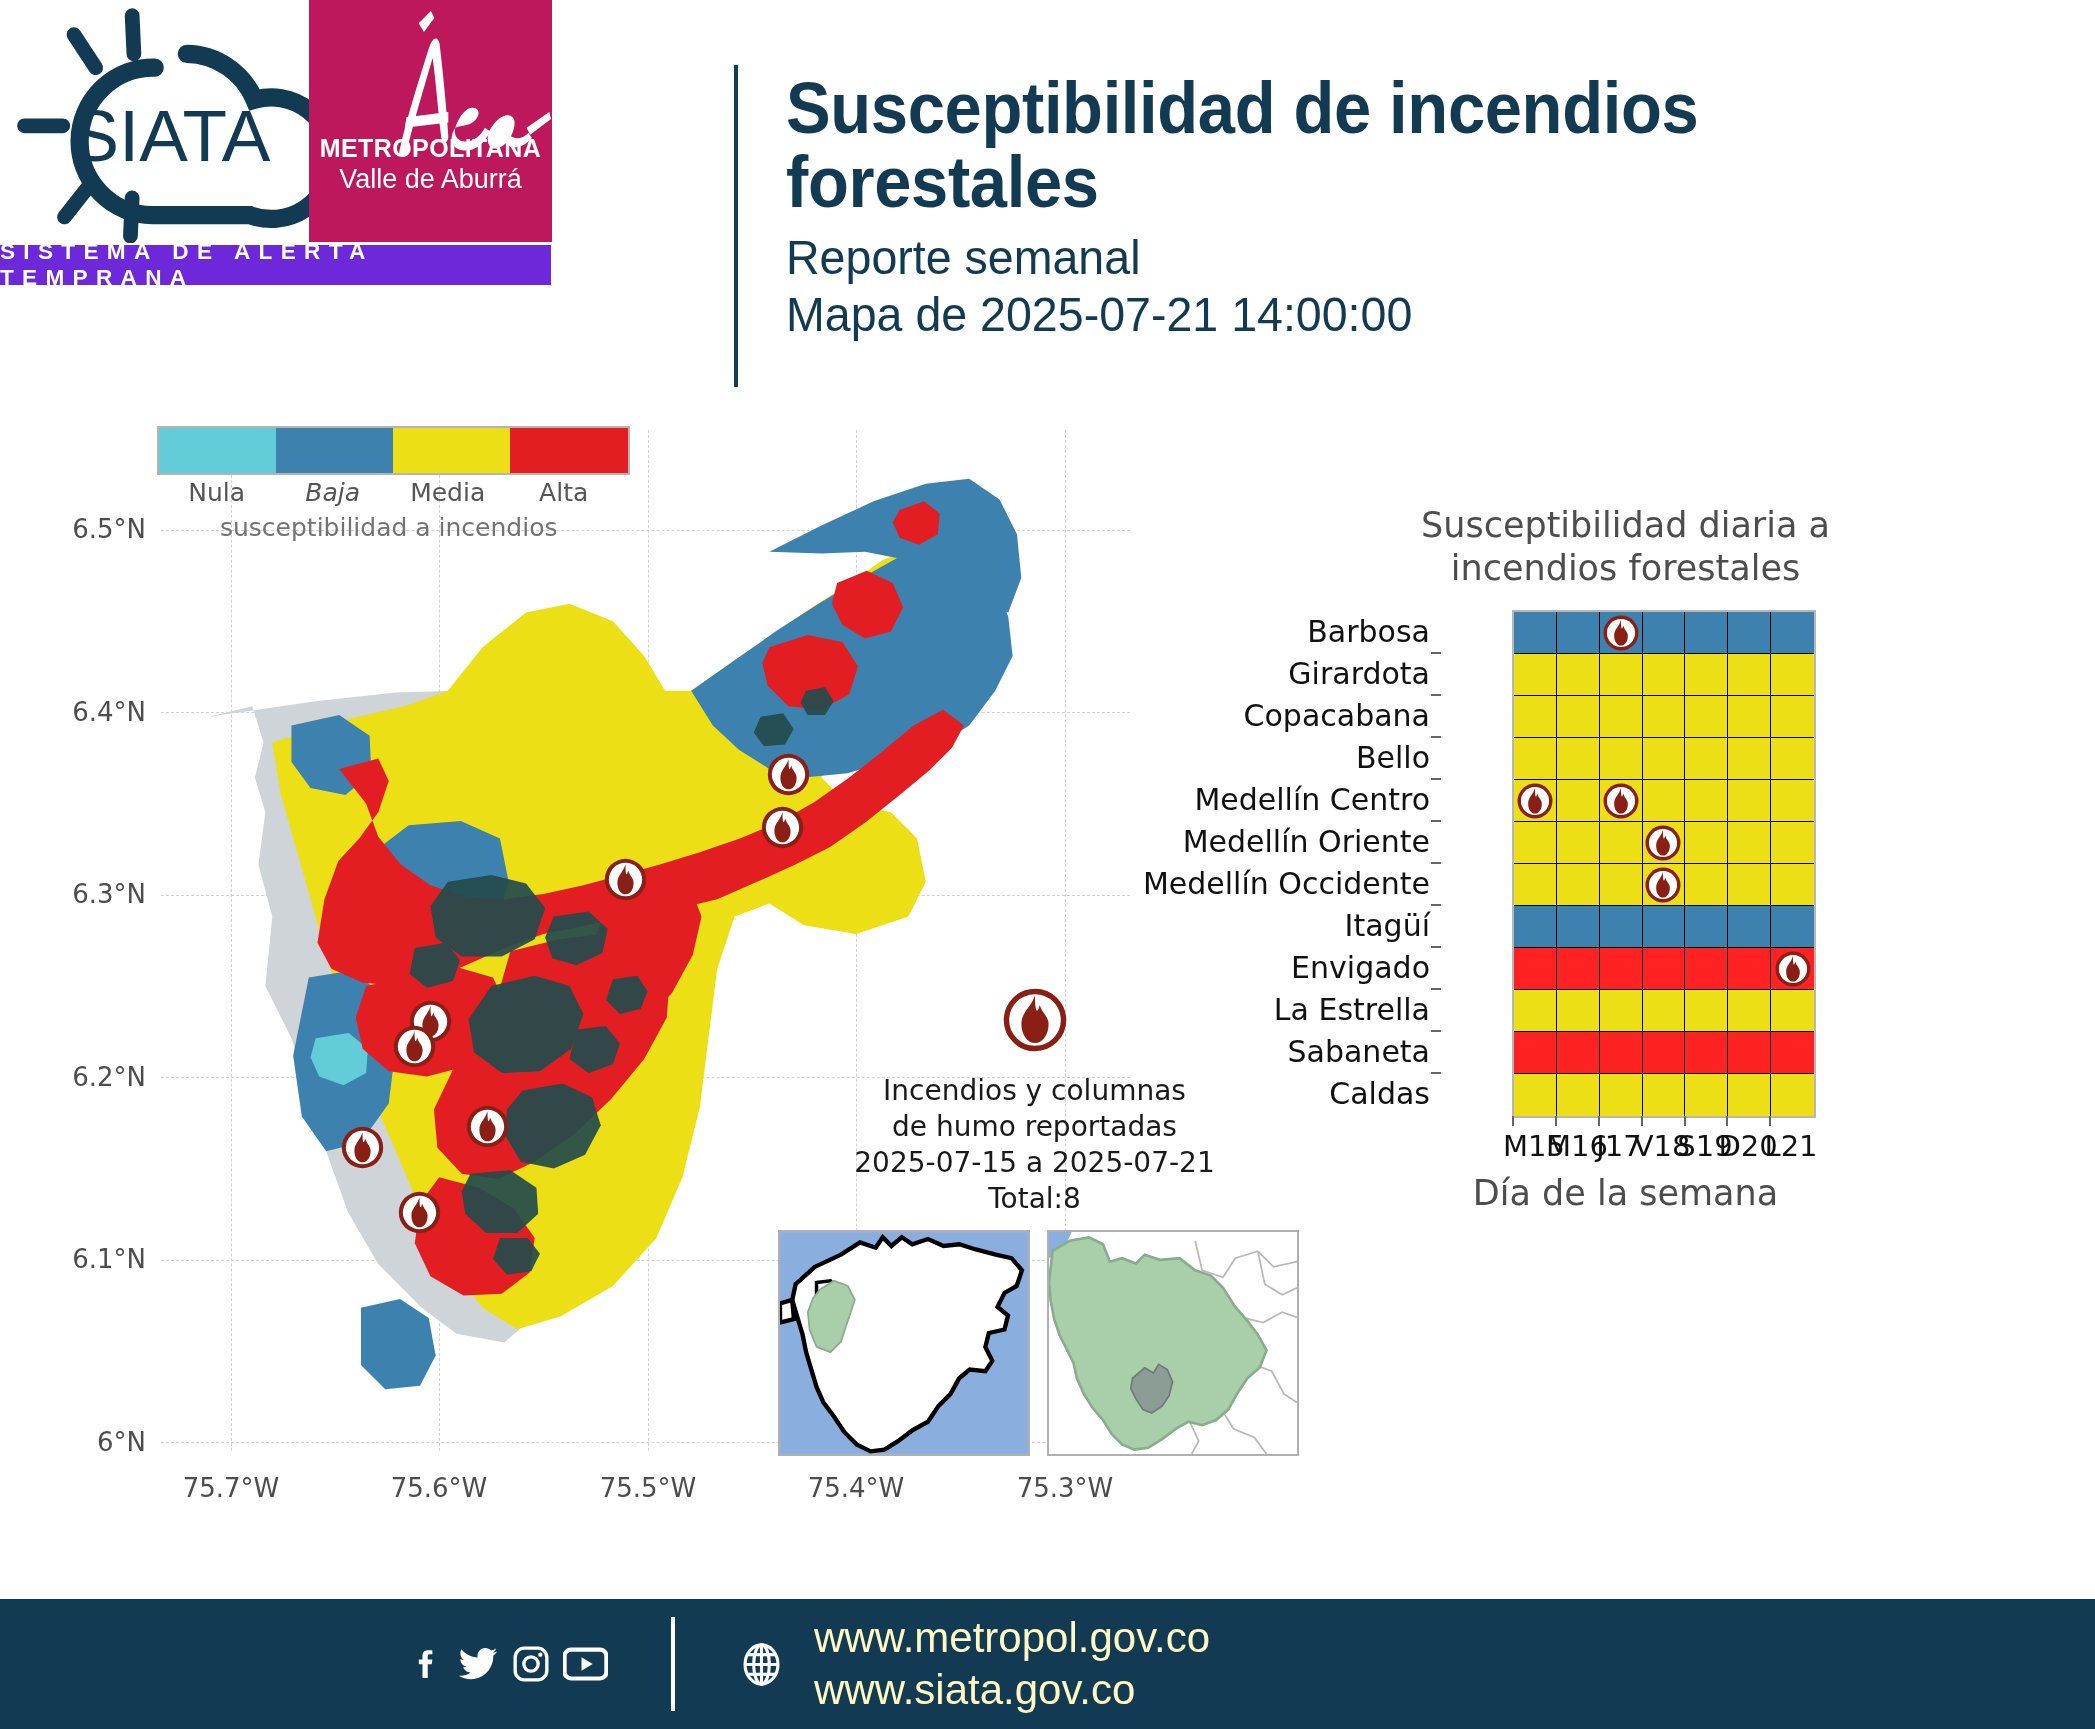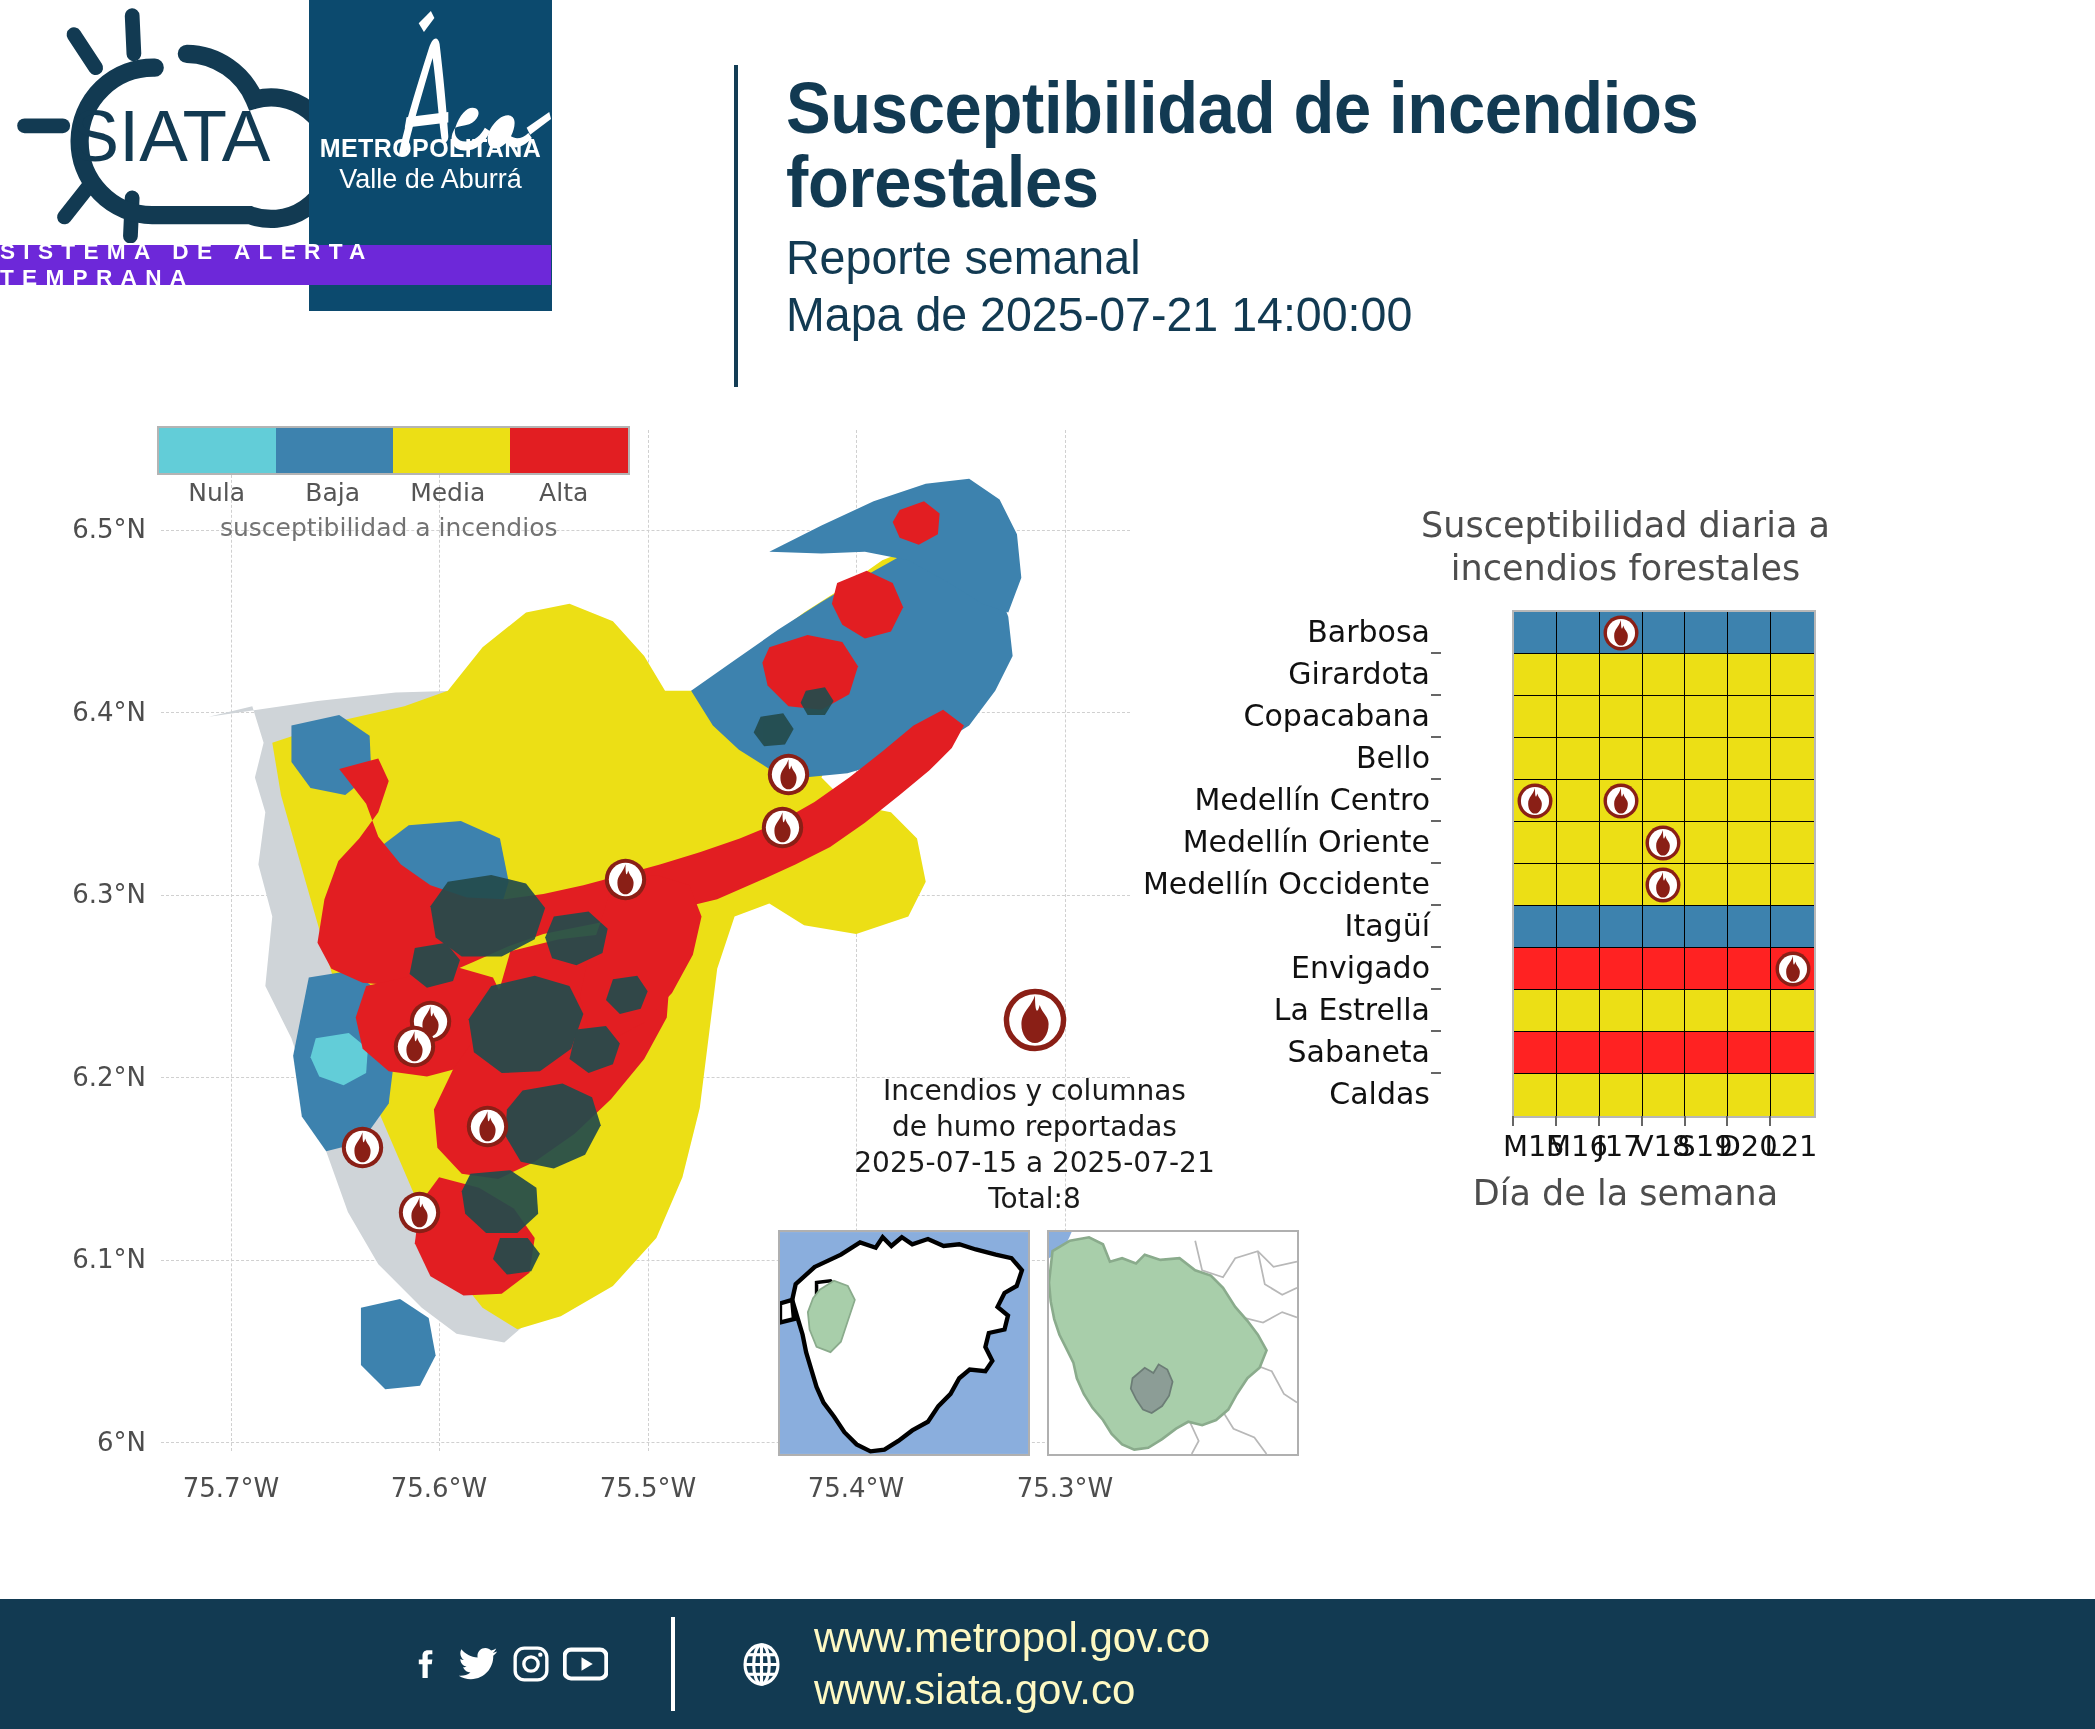--- a/index.html
+++ b/index.html
@@ -16,22 +16,22 @@
   #siata-logo{left:83px;top:96px;width:556px;height:278px;}
   #siata-mark{position:absolute;left:0;top:0;width:365px;height:243px;}
   #siata-band{
     position:absolute;left:0;top:245px;width:551px;height:40px;
     background:#6d28d9;color:#ffffff;
     font-size:22.6px;letter-spacing:8.3px;font-weight:600;
     display:flex;align-items:center;justify-content:center;
     font-family:"Liberation Sans", sans-serif;
   }
   #area-logo{
-    position:absolute;left:309px;top:0px;width:243px;height:311px;
-    background:#0c4a6e;overflow:hidden;
+    position:absolute;left:309px;top:0px;width:243px;height:242px;
+    background:#be185d;overflow:hidden;
   }
   #area-script{position:absolute;left:7px;top:-3.5px;width:235px;height:183px;}
   #area-text{
     position:absolute;left:0;top:134px;width:243px;
     color:#ffffff;text-align:center;
     font-family:"Liberation Sans", sans-serif;
   }
   #area-text .l1{font-size:25px;font-weight:700;letter-spacing:0.4px;line-height:29.5px;}
   #area-text .l2{font-size:27px;font-weight:400;line-height:31px;}
 
@@ -351,21 +351,21 @@
             <path d="M50 16 C 45 34 32 40 32 57 C 32 72 40 83 50 83 C 60 83 68 72 68 57 C 68 46 59 42 56 30 C 53 42 50 44 50 16 Z M45 61 C 43 69 46 77 50 77 C 54 77 57 69 55 61 C 53 67 50 67 50 58 C 48 62 47 59 45 61 Z" fill="#8a1f16"></path>
           </svg></div>
       </div>
 
     <div id="colorbar">
       <div style="background:#62cdd8;"></div>
       <div style="background:#3d82ae;"></div>
       <div style="background:#ecdf15;"></div>
       <div style="background:#e21e22;"></div>
       <div class="cb-lbl" style="left:58px;">Nula</div>
-      <div class="cb-lbl" style="left:174px;">Baja</div>
+      <div class="cb-lbl" style="left:174px;font-style:italic;">Baja</div>
       <div class="cb-lbl" style="left:289px;">Media</div>
       <div class="cb-lbl" style="left:405px;">Alta</div>
       <div id="cb-caption">susceptibilidad a incendios</div>
     </div>
 
     <div id="fire-legend">
       <svg width="68" height="68" viewBox="0 0 100 100">
         <circle cx="50" cy="50" r="42" fill="none" stroke="#8a1f16" stroke-width="8"></circle>
         <path d="M50 14 C 44 32 30 38 30 56 C 30 72 39 84 50 84 C 61 84 70 72 70 56
                  C 70 44 60 40 57 28 C 54 40 50 42 50 14 Z

